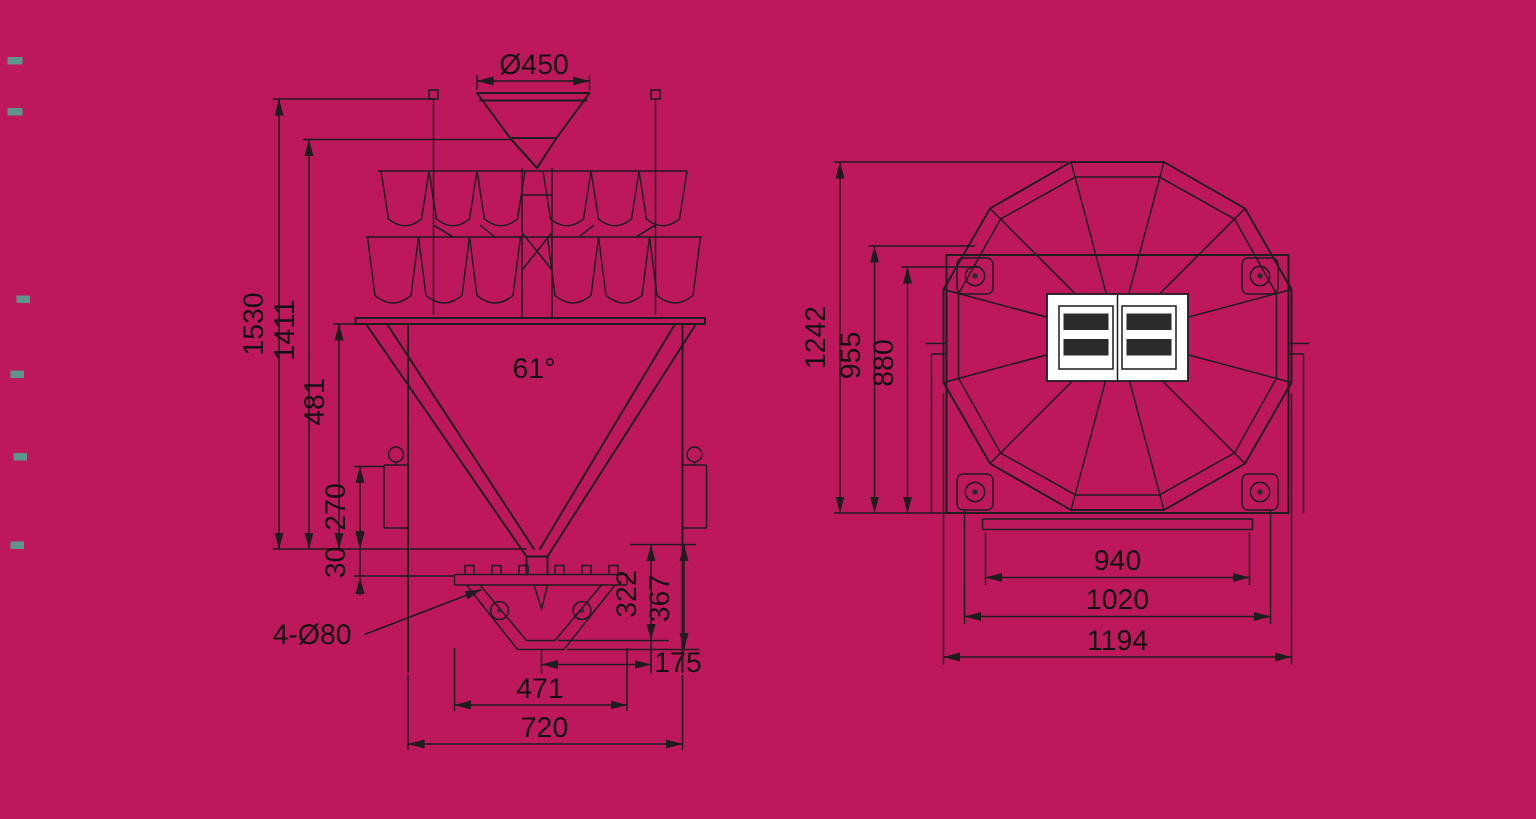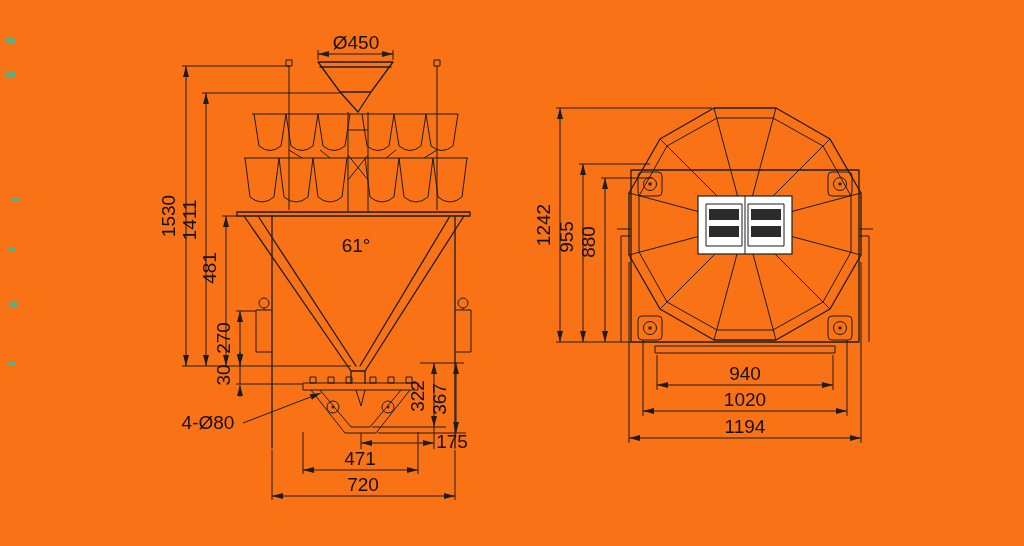--- a/index.html
+++ b/index.html
@@ -1,16 +1,16 @@
 <!DOCTYPE html>
 <html><head>
 <meta charset="utf-8">
 <style>
   html,body{margin:0;padding:0;background:#ffffff;}
-  #stage{position:relative;width:1024px;height:546px;background:#f97316;overflow:hidden;}
+  #stage{position:relative;width:1024px;height:546px;background:#be185d;overflow:hidden;}
   svg{display:block;}
   .ol{fill:none;stroke:#1d1d1d;stroke-width:1.3;stroke-linejoin:round;stroke-linecap:round;}
   .tn{fill:none;stroke:#1d1d1d;stroke-width:1;}
   .dl{fill:none;stroke:#1d1d1d;stroke-width:1;}
   .fl{fill:#2b2b2b;stroke:none;}
   text{font-family:"Liberation Sans","DejaVu Sans",sans-serif;font-size:19px;fill:#111111;}
   .art{fill:#45b695;opacity:.8;}
 </style>
 </head>
 <body>

